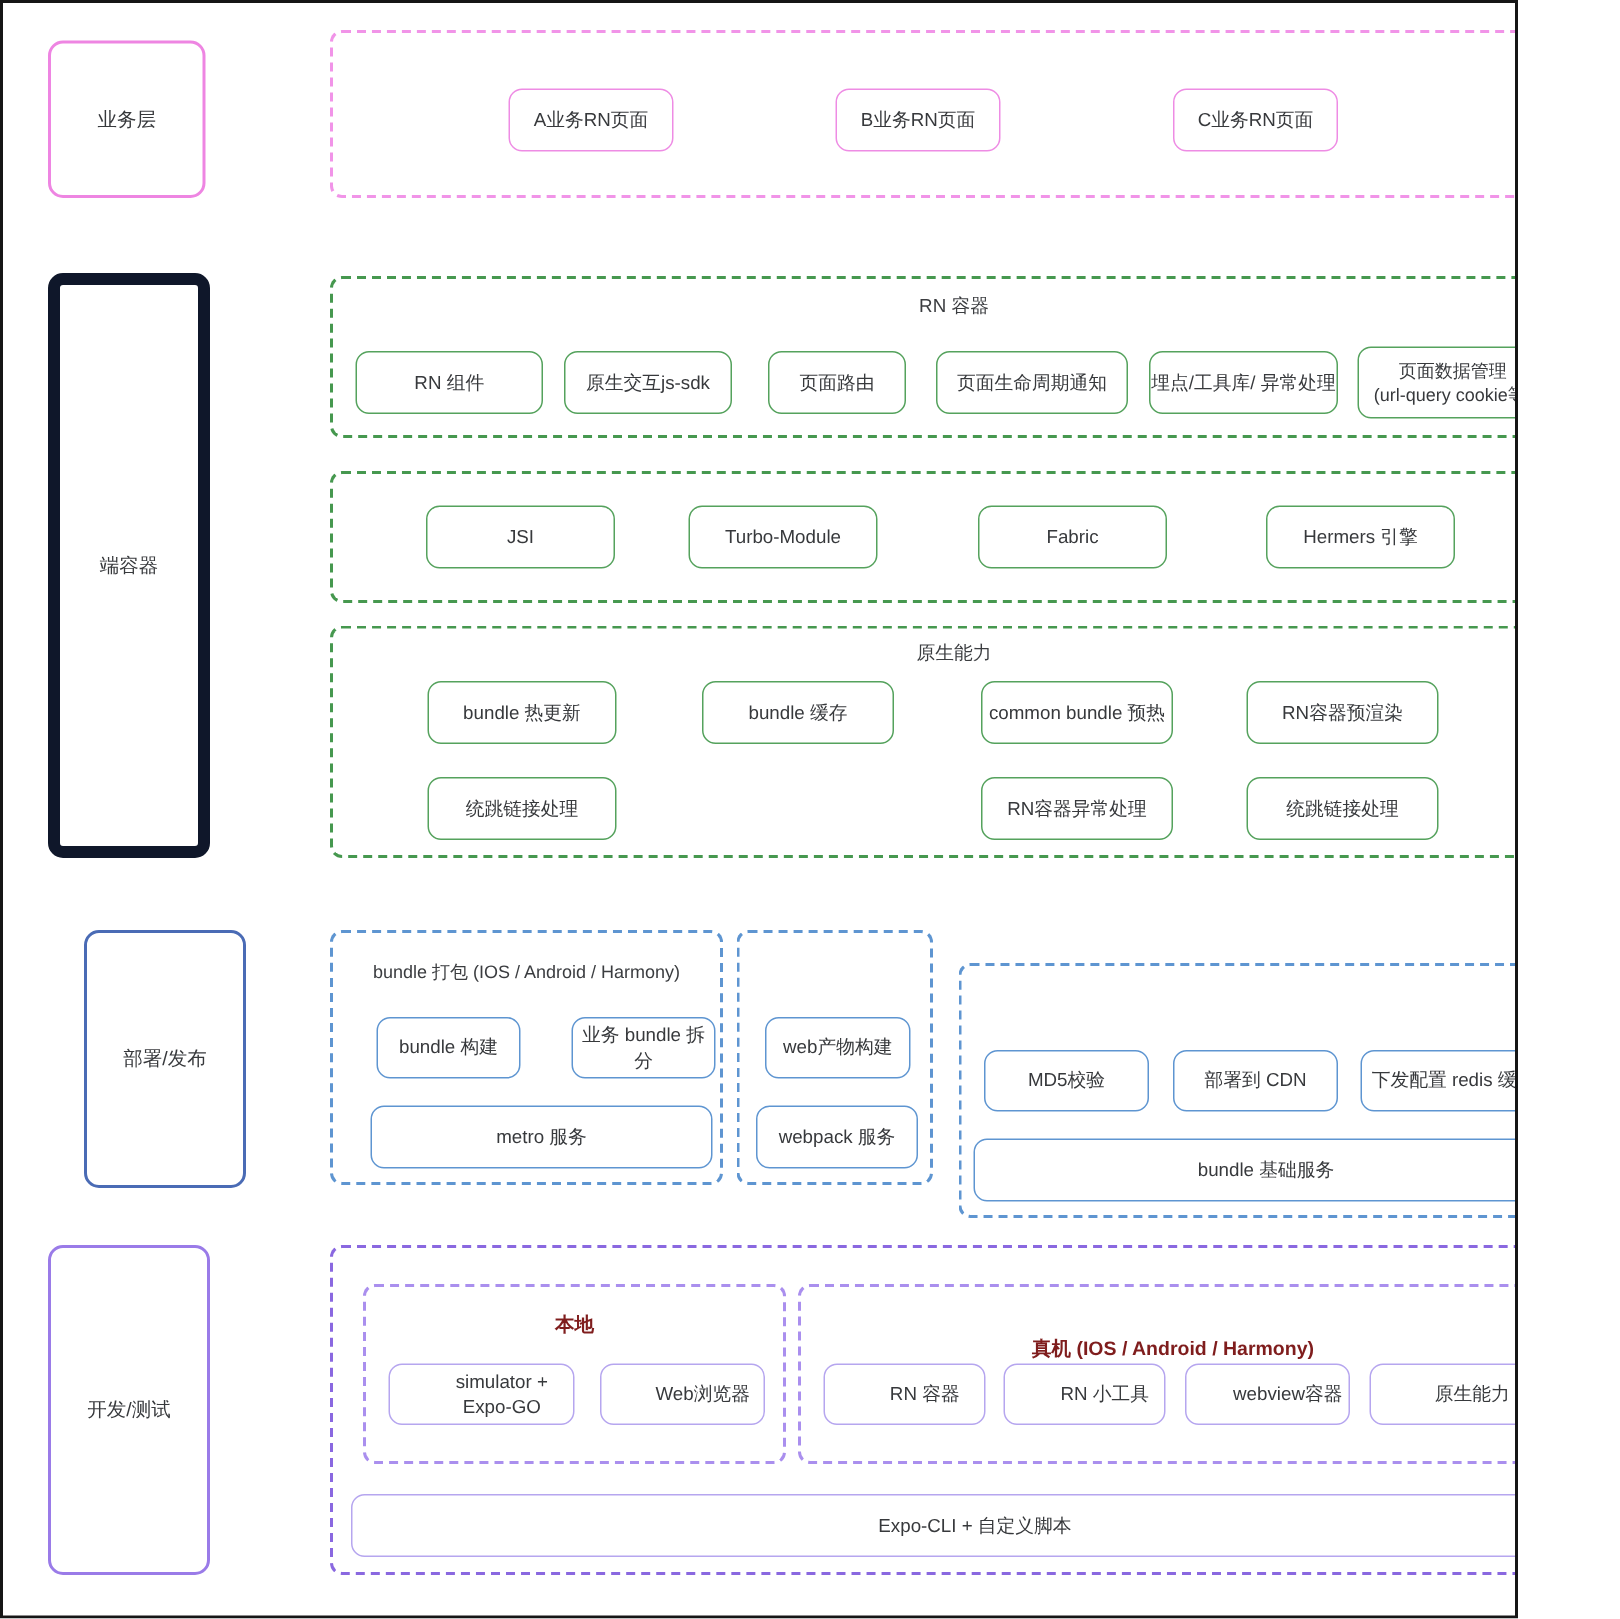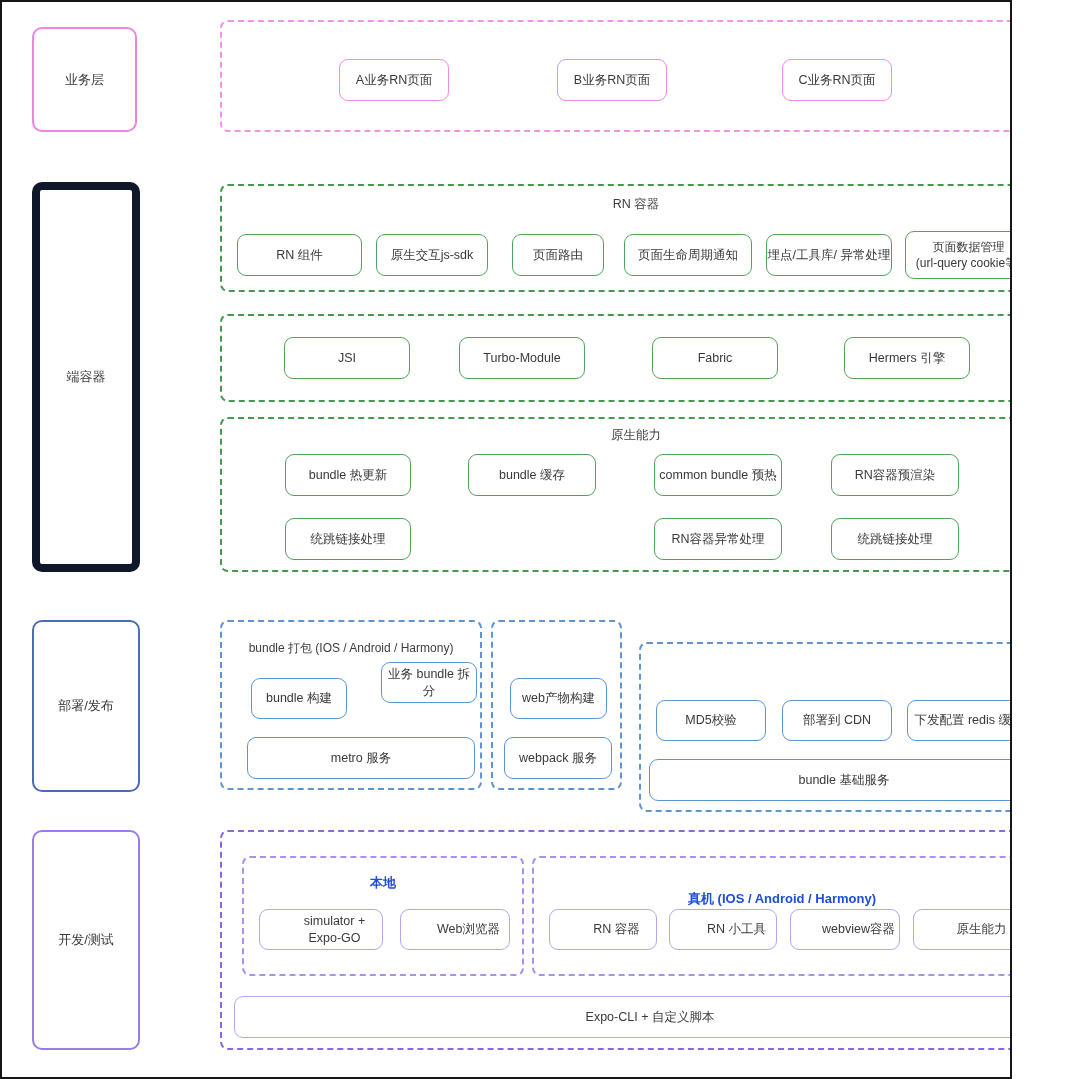--- a/index.html
+++ b/index.html
@@ -7,40 +7,40 @@
     position:relative;width:1012px;height:1079px;box-sizing:border-box;
     background:#fff;border:2px solid #161616;overflow:hidden;
     font-family:"Liberation Sans","DejaVu Sans",sans-serif;color:#37393c;
   }
   .abs{position:absolute;box-sizing:border-box;}
   .center{display:flex;align-items:center;justify-content:center;text-align:center;}
   
   .lbl{border-radius:10px;font-size:13px;background:#fff;}
   .lbl.pink{border:2px solid #ee85e2;}
   .lbl.green{border:8px solid #0f172a;}
-  .lbl.indigo{border:2px solid #4a6bb5;}
+  .lbl.indigo{border:2px solid #4a6bb5;margin-left:24px;}
   .lbl.purple{border:2px solid #9a7be8;}
   
   .dash{border-radius:8px;position:absolute;box-sizing:border-box;}
   .dash.pink{border:2px dashed #f194e8;}
   .dash.green{border:2px dashed #46984f;}
   .dash.blue{border:2px dashed #5e95d1;}
   .dash.purple{border:2px dashed #8a68e0;}
   .dash.purple-lt{border:2px dashed #aa8fee;}
   
   .box{border-radius:9px;font-size:12.5px;background:#fff;position:absolute;box-sizing:border-box;
        display:flex;align-items:center;justify-content:center;text-align:center;line-height:1.35;}
   .box.pink{border:1.5px solid #ee8ce4;}
   .box.green{border:1.5px solid #55a25d;}
   .box.blue{border:1.5px solid #5e95d1;}
   .box.purple{border:1.5px solid #b6a6ef;padding-left:27px;}
   .box.multiline{white-space:pre-line;font-size:12px;}
   
   .gtitle{position:absolute;left:0;right:0;text-align:center;font-size:12.5px;color:#3b3d40;}
-  .gtitle.blue-bold{color:#1d4ed8;font-weight:bold;font-size:13px;}
+  .gtitle.blue-bold{color:#7f1d1d;font-weight:bold;font-size:13px;}
 </style>
 </head>
 <body>
 
 <div class="page">
 
   <div class="abs lbl pink center" style="left:30px;top:25px;width:105px;height:105px">业务层</div>
 
   <div class="dash pink" style="left:218px;top:18px;width:832px;height:112px">
     <div class="box pink" style="left:117px;top:37px;width:110px;height:42px">A业务RN页面</div>
@@ -77,21 +77,21 @@
     <div class="box green" style="left:63px;top:99px;width:126px;height:42px">统跳链接处理</div>
     <div class="box green" style="left:432px;top:99px;width:128px;height:42px">RN容器异常处理</div>
     <div class="box green" style="left:609px;top:99px;width:128px;height:42px">统跳链接处理</div>
   </div>
 
   <div class="abs lbl indigo center" style="left:30px;top:618px;width:108px;height:172px">部署/发布</div>
 
   <div class="dash blue" style="left:218px;top:618px;width:262px;height:170px">
     <div class="gtitle" style="top:18px;font-size:12px">bundle 打包  (IOS / Android / Harmony)</div>
     <div class="box blue" style="left:29px;top:56px;width:96px;height:41px">bundle 构建</div>
-    <div class="box blue" style="left:159px;top:40px;width:96px;height:41px">业务 bundle 拆分</div>
+    <div class="box blue" style="left:159px;top:56px;width:96px;height:41px">业务 bundle 拆分</div>
     <div class="box blue" style="left:25px;top:115px;width:228px;height:42px">metro 服务</div>
   </div>
 
   <div class="dash blue" style="left:489px;top:618px;width:131px;height:170px">
     <div class="box blue" style="left:17px;top:56px;width:97px;height:41px">web产物构建</div>
     <div class="box blue" style="left:11px;top:115px;width:108px;height:42px">webpack 服务</div>
   </div>
 
   <div class="dash blue" style="left:637px;top:640px;width:405px;height:170px">
     <div class="box blue" style="left:15px;top:56px;width:110px;height:41px">MD5校验</div>

